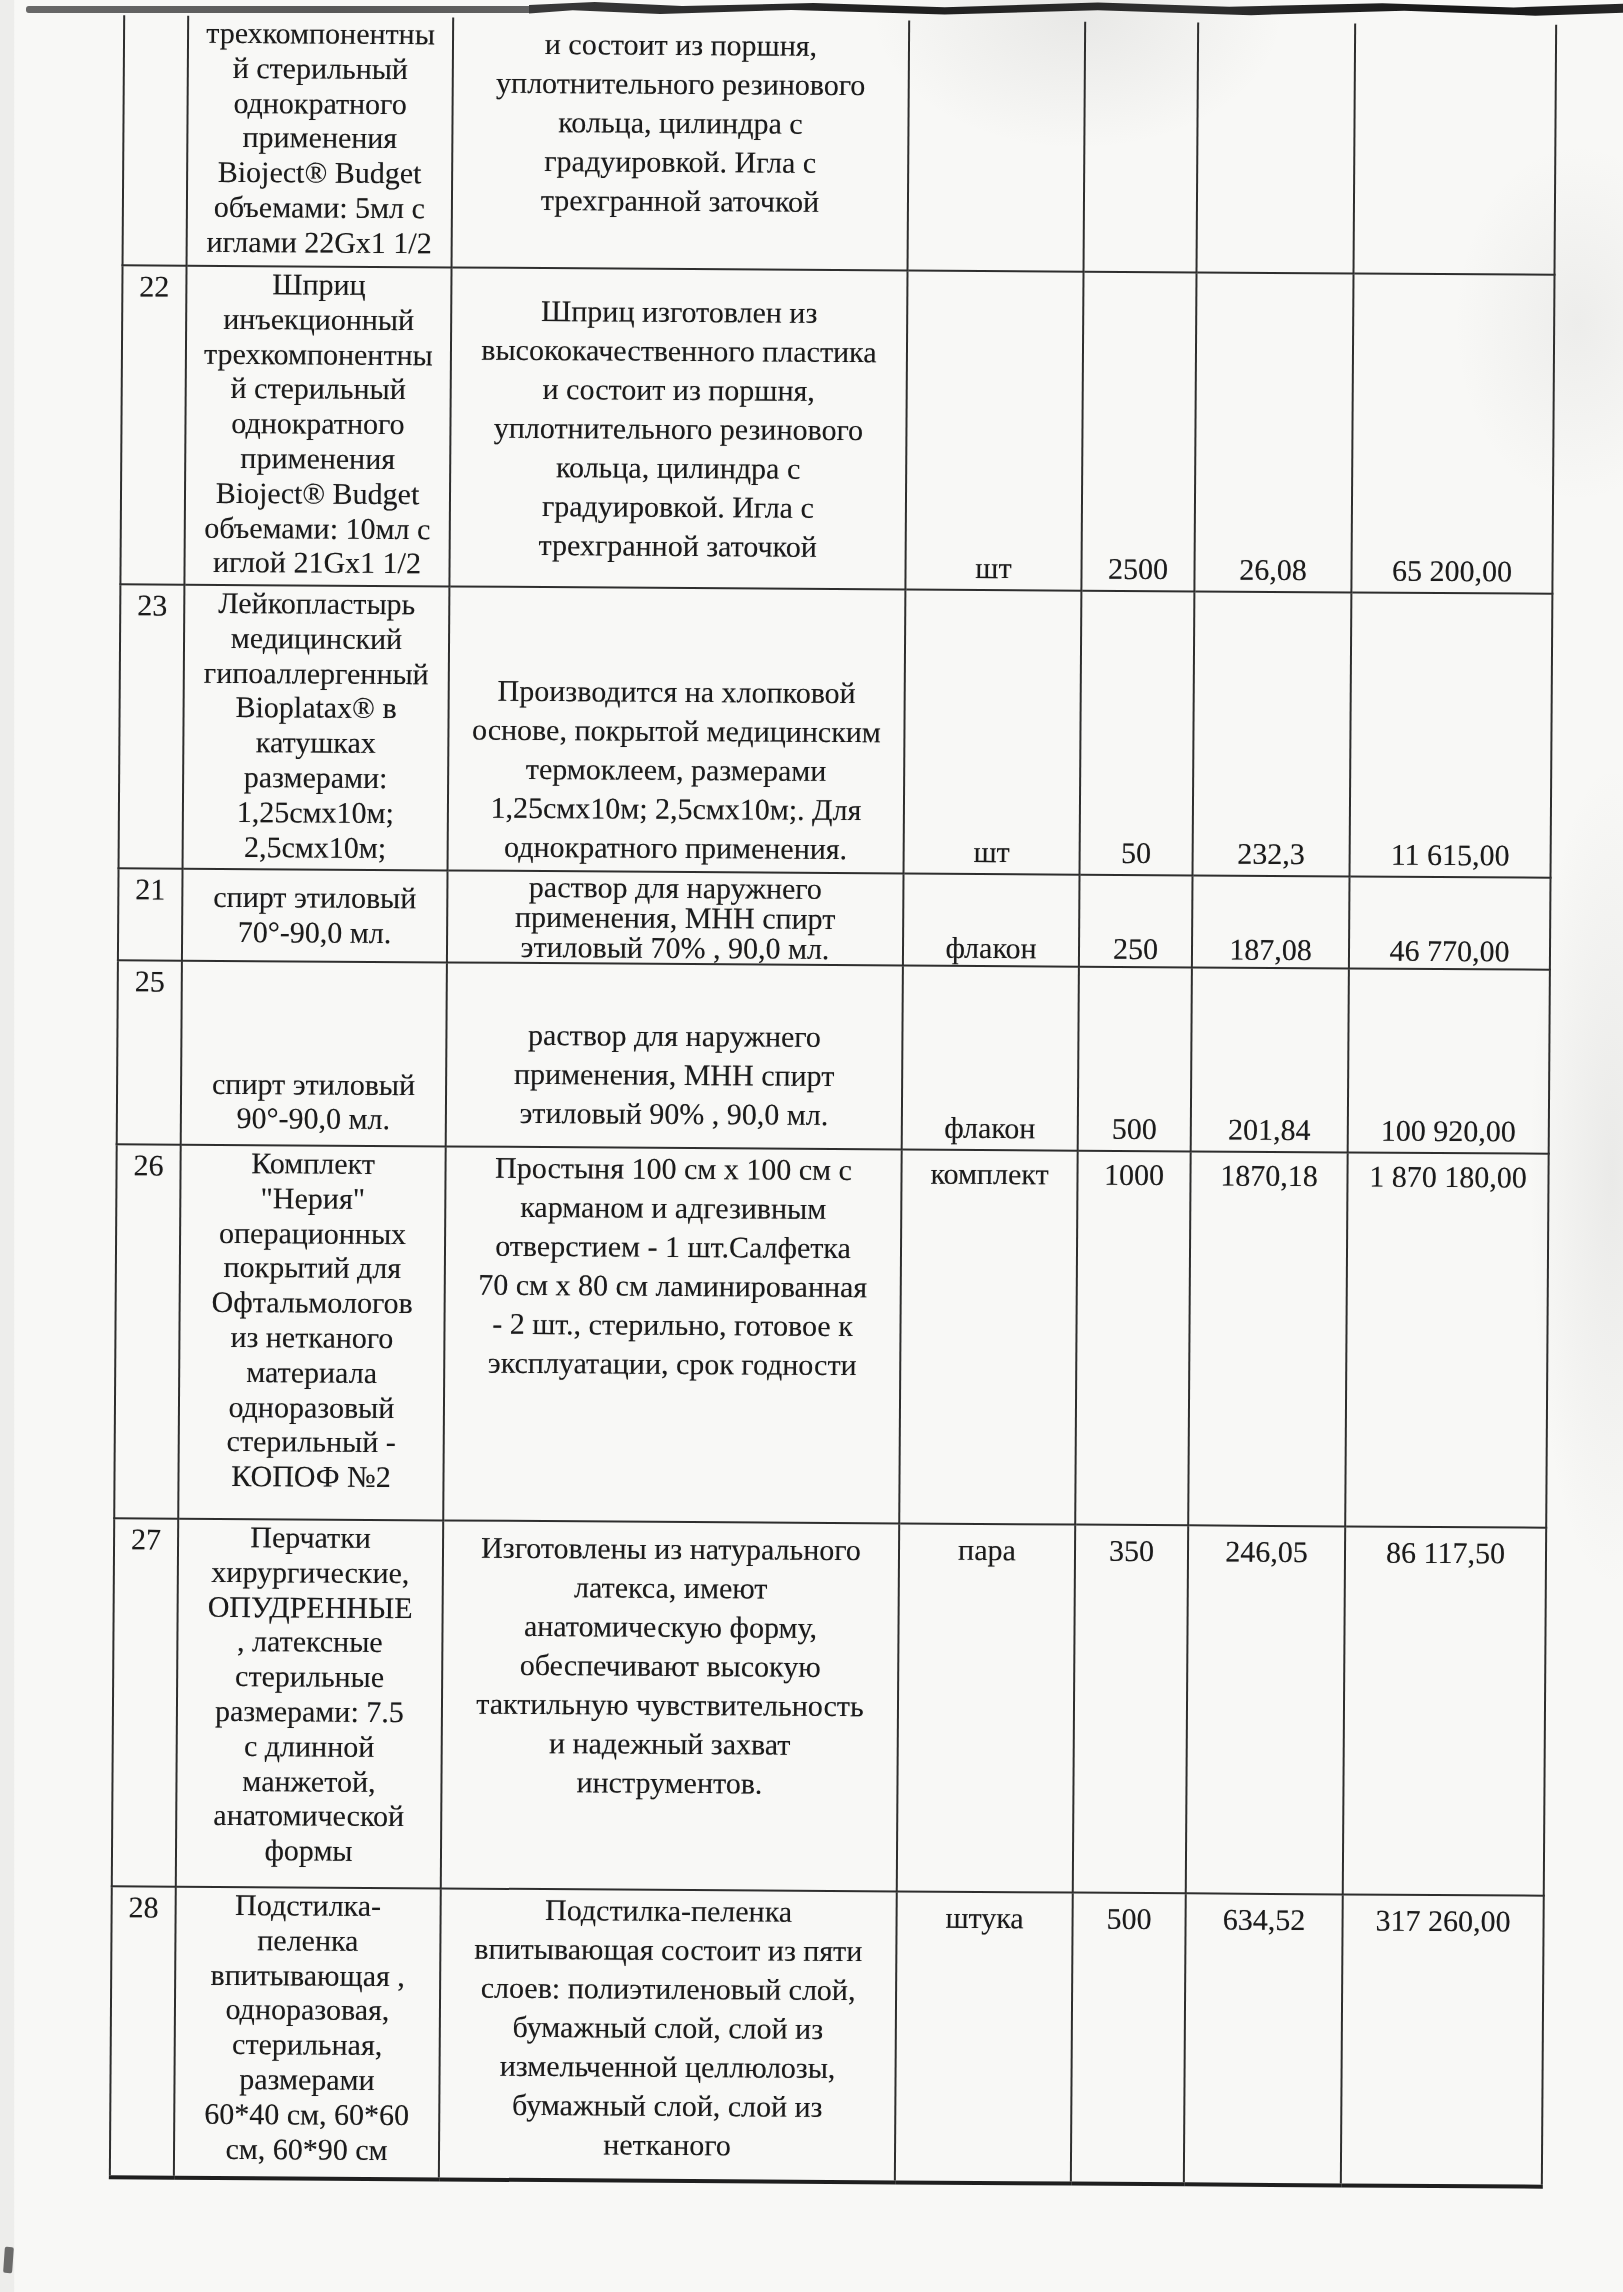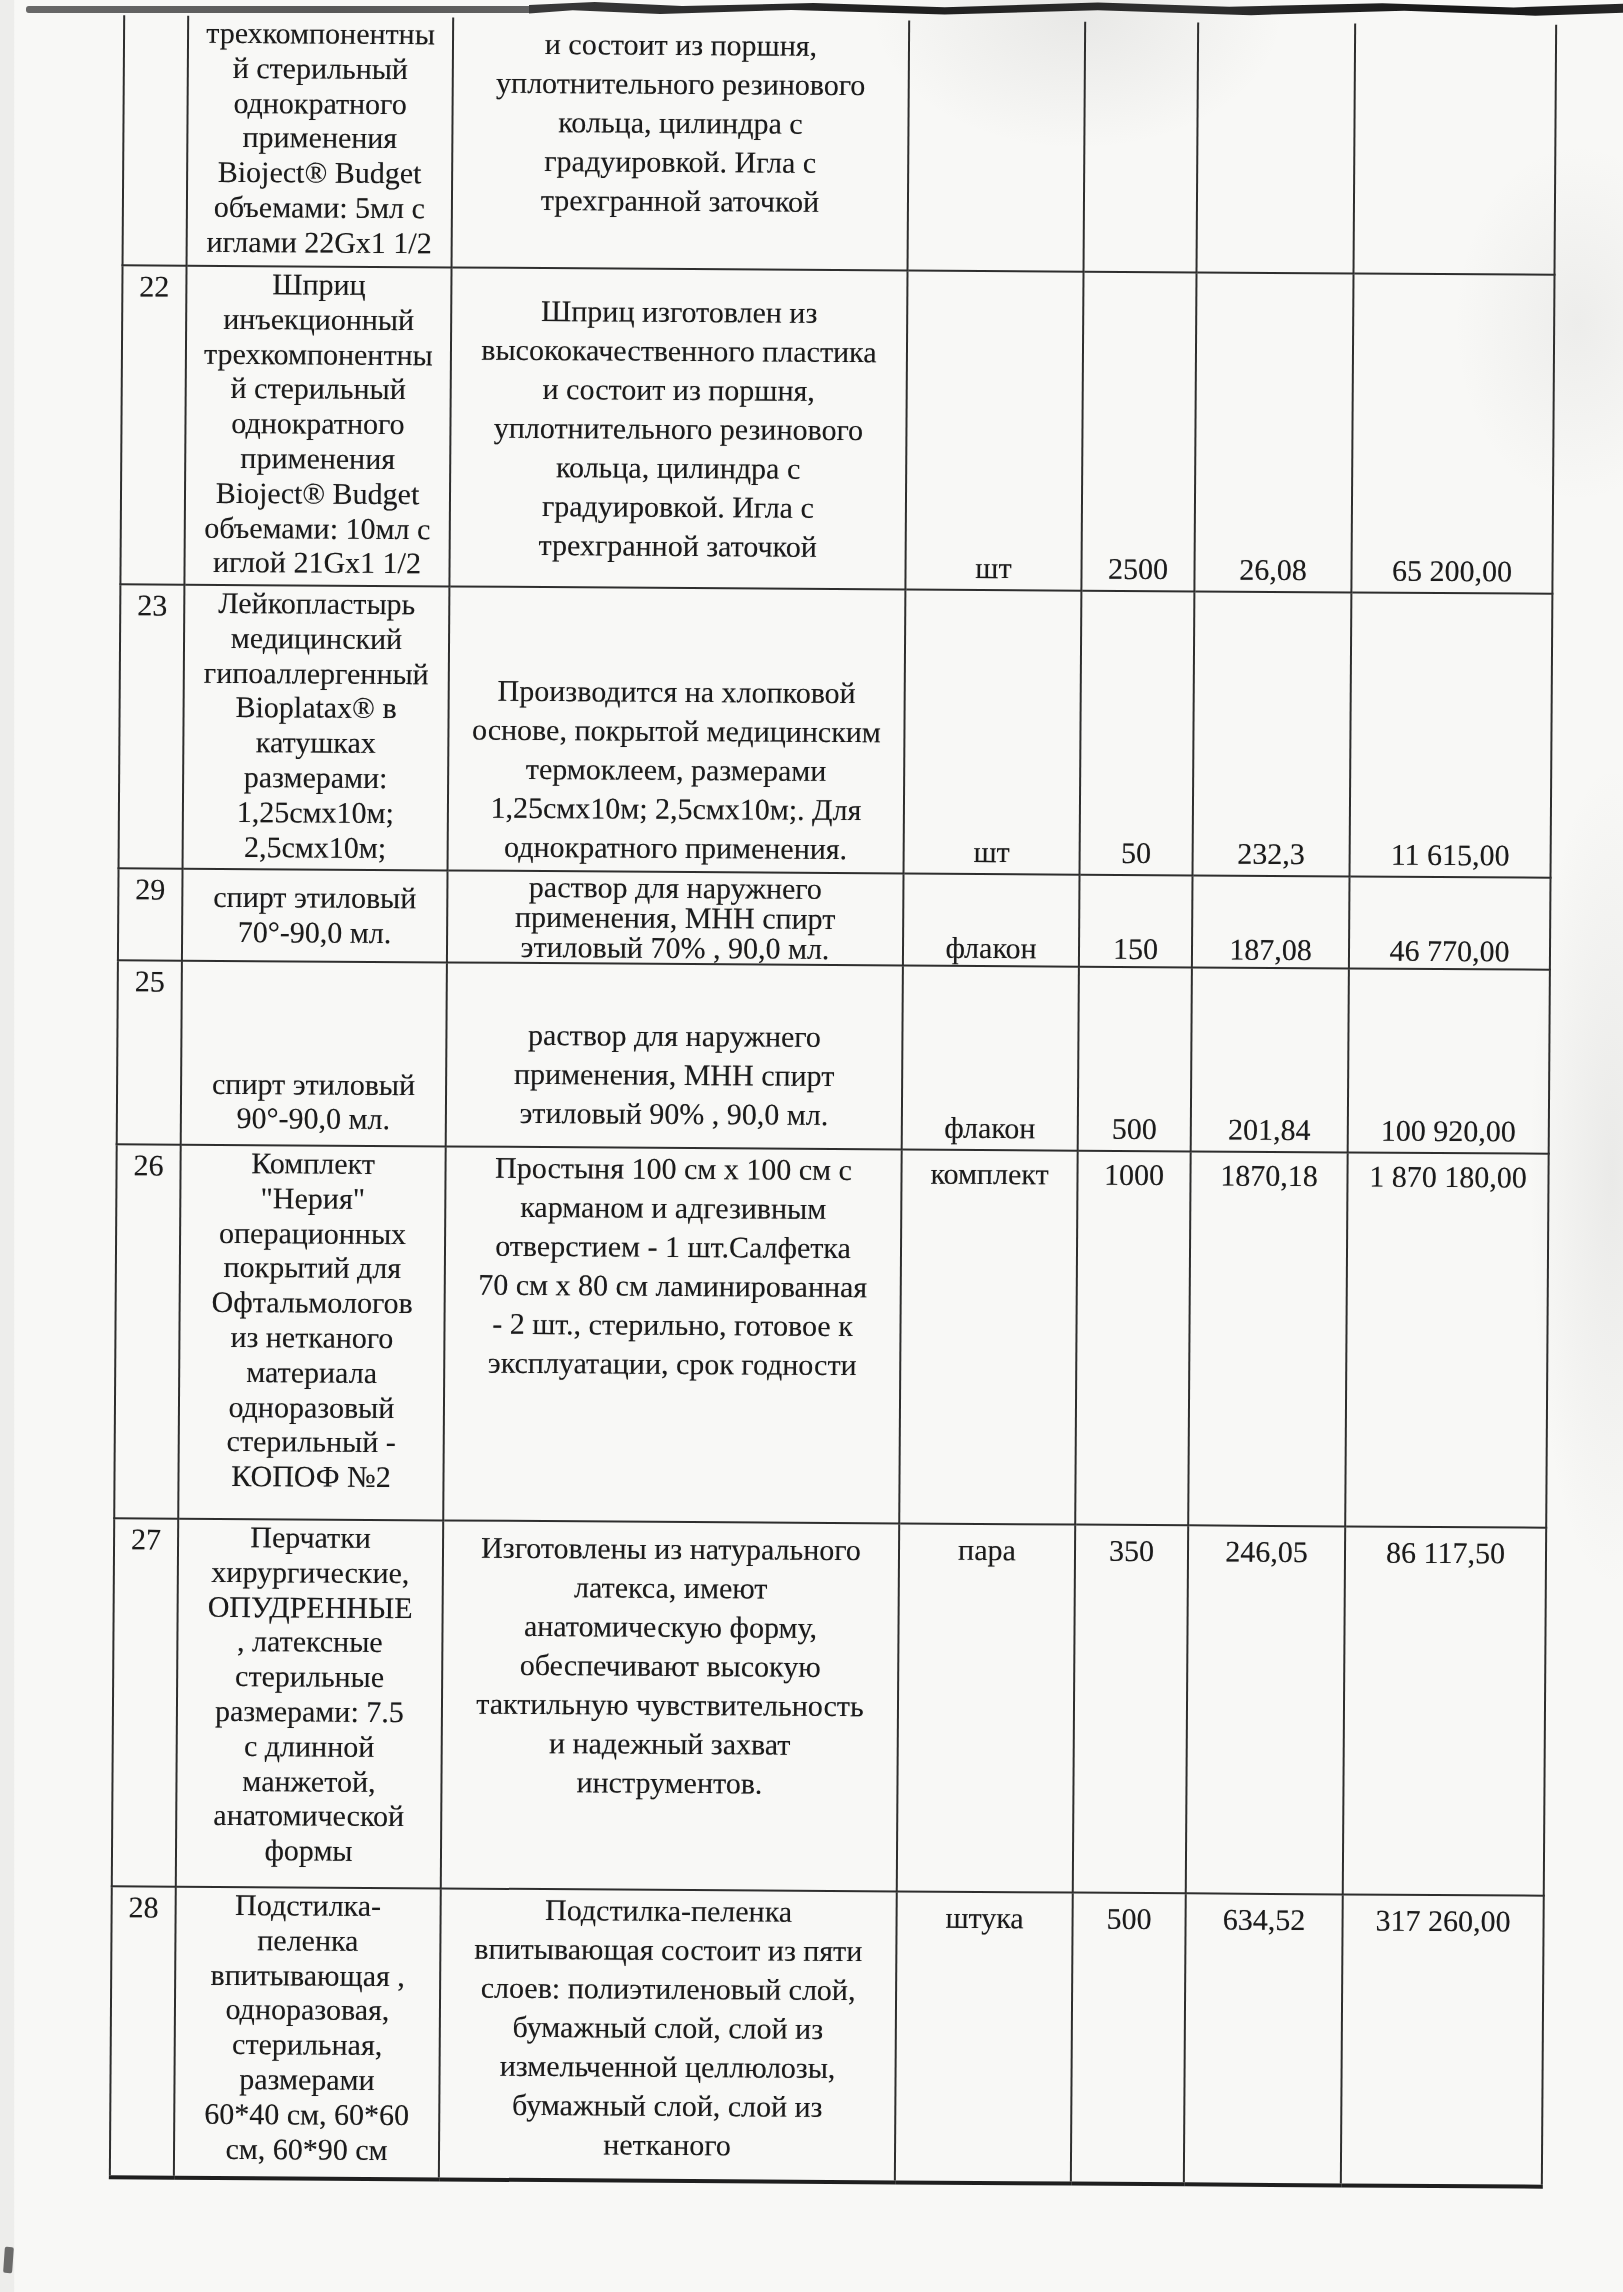--- a/index.html
+++ b/index.html
@@ -148,28 +148,28 @@
 термоклеем, размерами
 1,25смх10м; 2,5смх10м;. Для
 однократного применения.</td>
       <td class="va-b pb4">шт</td>
       <td class="va-b pb4">50</td>
       <td class="va-b pb4">232,3</td>
       <td class="va-b pb4">11 615,00</td>
     </tr>
 
     <tr class="r24">
-      <td class="num va-t">29</td>
+      <td class="num va-t">21</td>
       <td class="name va-m">спирт этиловый
 70°-90,0 мл.</td>
       <td class="desc d-tight va-t">раствор для наружнего
 применения, МНН спирт
 этиловый 70% , 90,0 мл.</td>
       <td class="va-b">флакон</td>
-      <td class="va-b">150</td>
+      <td class="va-b">250</td>
       <td class="va-b">187,08</td>
       <td class="va-b">46 770,00</td>
     </tr>
 
     <tr class="r25">
       <td class="num va-t">25</td>
       <td class="name va-b pb8">спирт этиловый
 90°-90,0 мл.</td>
       <td class="desc va-b pb14">раствор для наружнего
 применения, МНН спирт

